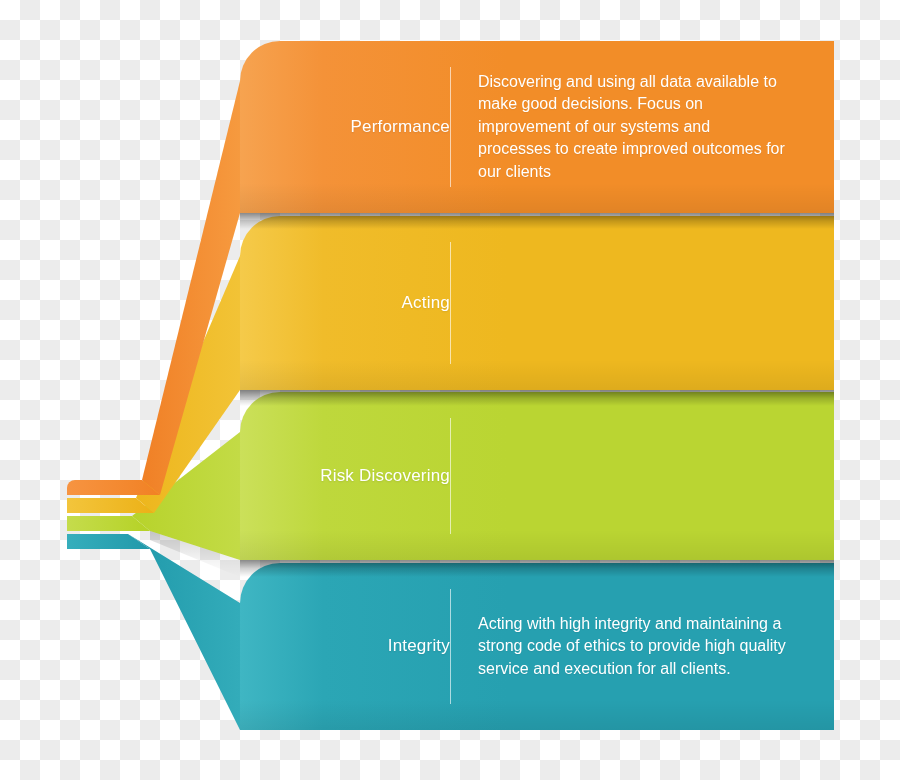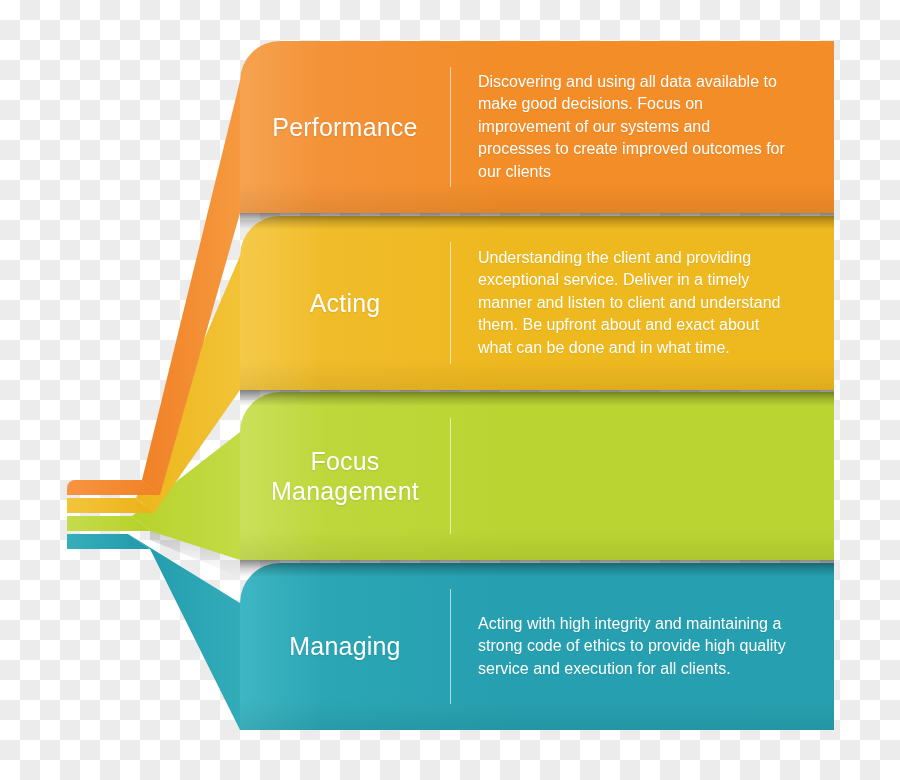--- a/index.html
+++ b/index.html
@@ -31,22 +31,22 @@
   }
   .band-text {
     position: absolute;
     display: flex;
     align-items: center;
     color: #ffffff;
     pointer-events: none;
   }
   .band-title {
     width: 210px;
-    text-align: center;
-    font-size: 25px;
+    text-align: right;
+    font-size: 17px;
     font-weight: 400;
     line-height: 1.22;
     letter-spacing: .2px;
     color: #ffffff;
     text-shadow: 0 1px 2px rgba(0,0,0,.10);
   }
   .band-divider {
     width: 1px;
     align-self: stretch;
     margin: 26px 0 26px 0;
@@ -204,31 +204,28 @@
     <div class="band-title">Performance</div>
     <div class="band-divider"></div>
     <div class="band-body">
       <p>Discovering and using all data available to make good decisions. Focus on improvement of our systems and processes to create improved outcomes for our clients</p>
     </div>
   </div>
 
   <div class="band-text" style="left:240px; top:216px; width:594px; height:174px;">
     <div class="band-title">Acting</div>
     <div class="band-divider"></div>
-    <div class="band-body">
-      <p>Understanding the client and providing exceptional service. Deliver in a timely manner and listen to client and understand them. Be upfront about and exact about what can be done and in what time.</p>
-    </div>
   </div>
 
   <div class="band-text" style="left:240px; top:392px; width:594px; height:168px;">
-    <div class="band-title">Focus Management</div>
+    <div class="band-title">Risk Discovering</div>
     <div class="band-divider"></div>
   </div>
 
   <div class="band-text" style="left:240px; top:563px; width:594px; height:167px;">
-    <div class="band-title">Managing</div>
+    <div class="band-title">Integrity</div>
     <div class="band-divider"></div>
     <div class="band-body">
       <p>Acting with high integrity and maintaining a strong code of ethics to provide high quality service and execution for all clients.</p>
     </div>
   </div>
 
 </div>
 
 </body></html>

